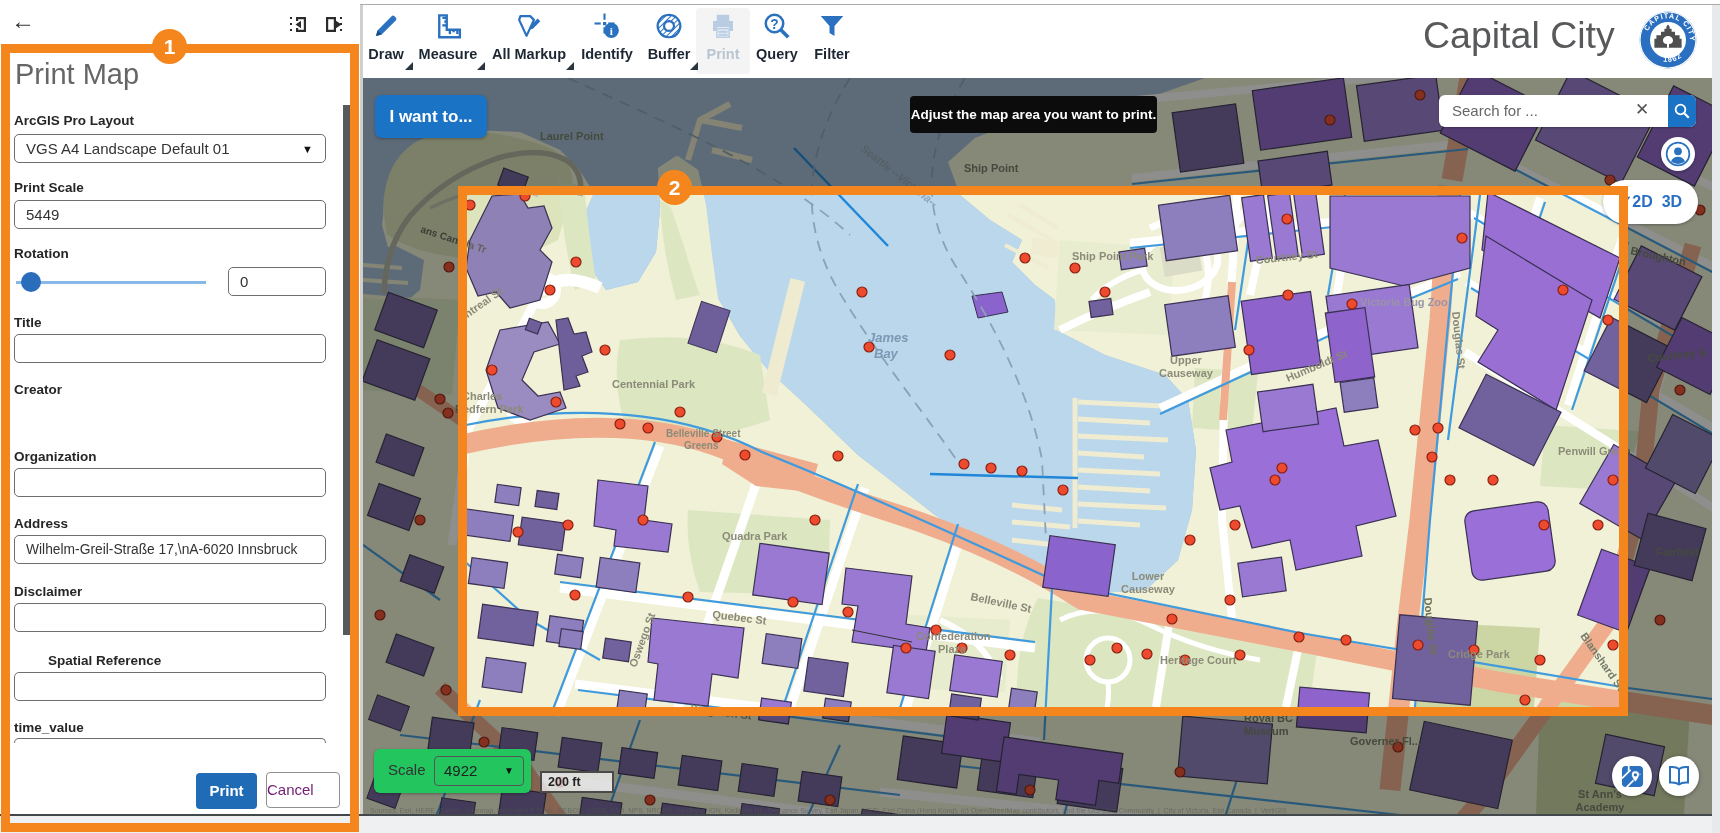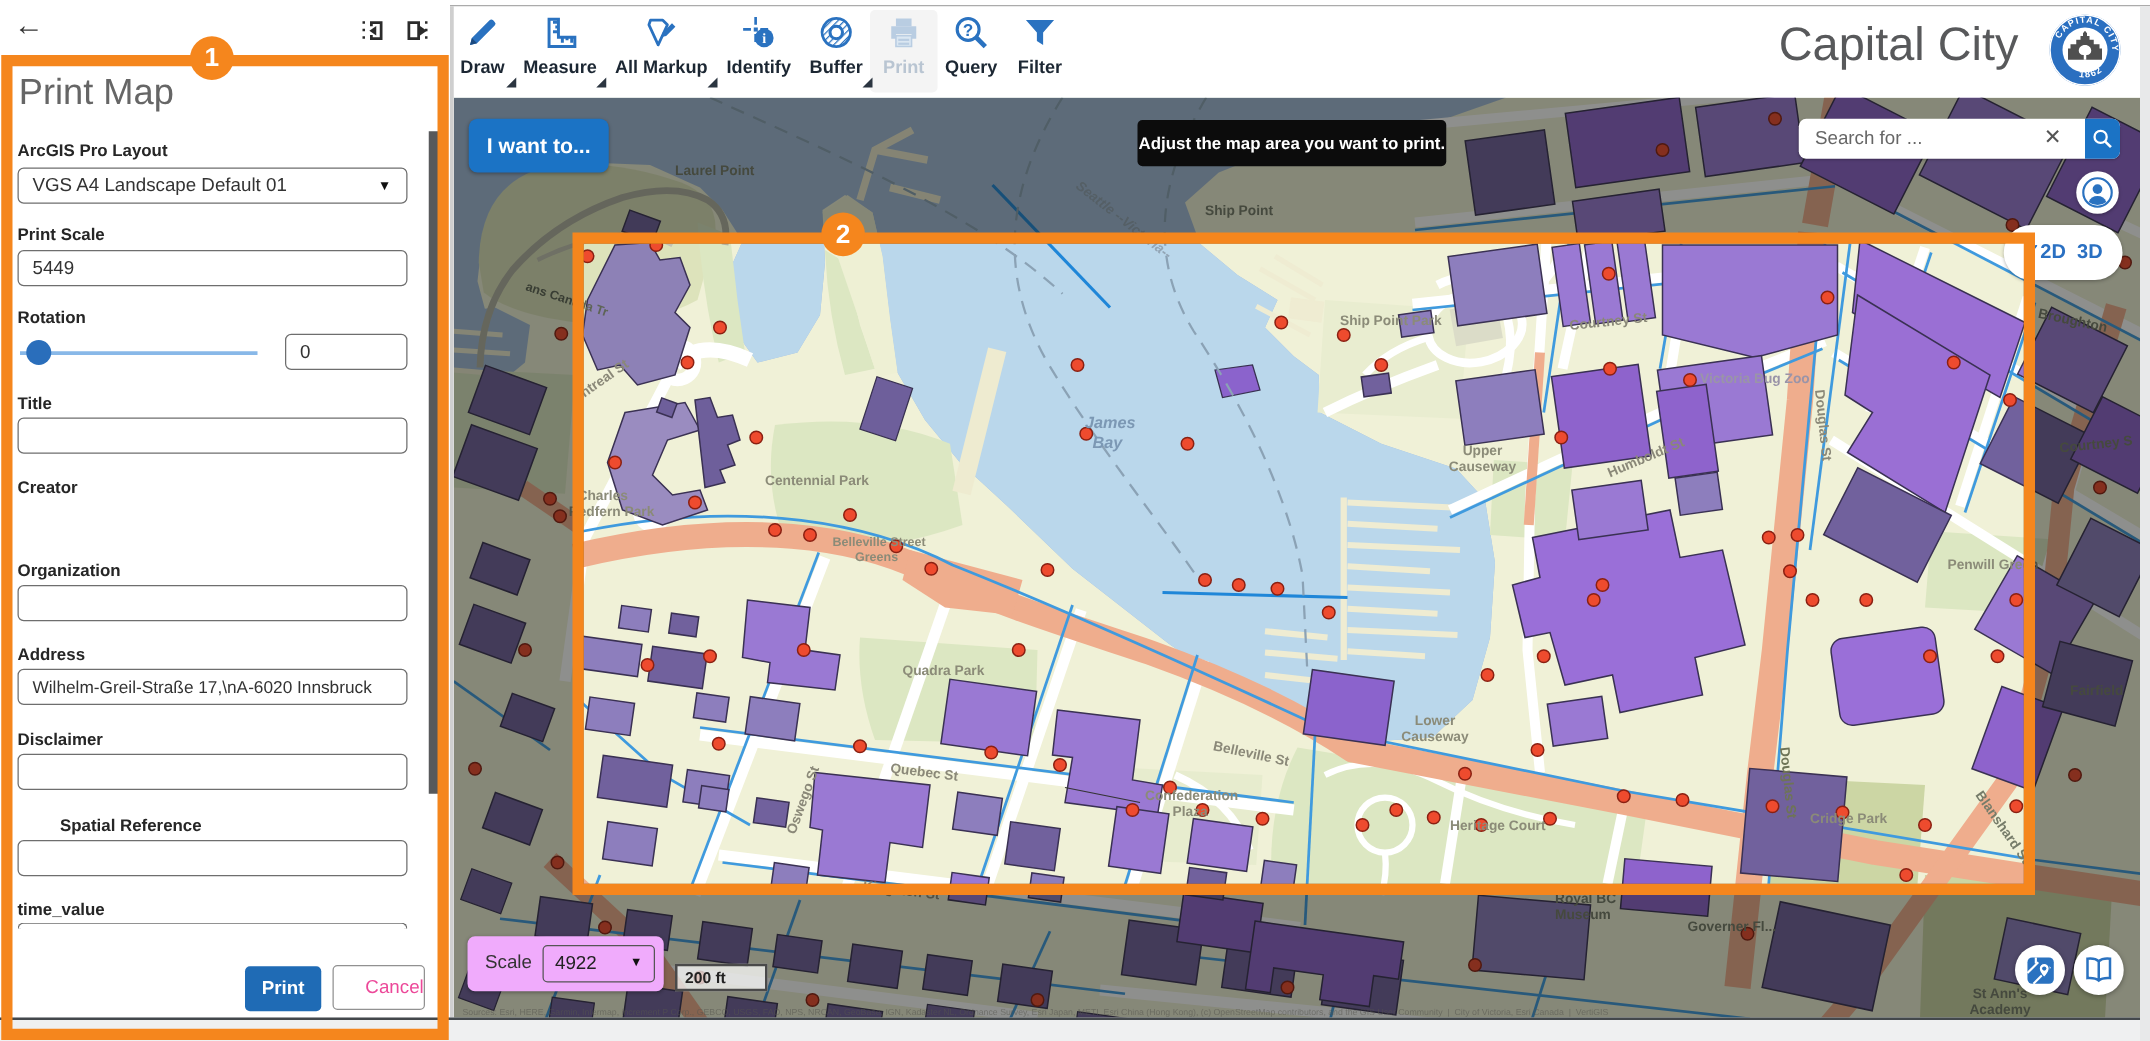--- a/index.html
+++ b/index.html
@@ -11,21 +11,21 @@
 #panel { position:absolute; left:0; top:0; width:360px; height:833px; background:#fff; }
 #panel-divider { position:absolute; left:360px; top:5px; width:3px; height:828px; background:#cfcfcf; }
 #back { position:absolute; left:11px; top:7px; font-size:24px; color:#333; }
 .label { position:absolute; left:14px; font-size:13.5px; font-weight:bold; color:#262626; }
 .tbox { position:absolute; left:14px; width:312px; height:29px; overflow:hidden; white-space:nowrap; border:1.4px solid #6e6e6e;
   border-radius:5px; background:#fff; font-size:15px; color:#333; line-height:28px; padding-left:11px; }
 #print-title { position:absolute; left:15px; top:58px; font-size:29px; font-weight:300; color:#666;text-align:center; }
 #btn-print { position:absolute; left:196px; top:773px; width:61px; height:36px; background:#1f6bb5;
   border-radius:4px; color:#fff; font-size:15px; font-weight:bold; text-align:center; line-height:36px; }
 #btn-cancel { position:absolute; left:266px; top:772px; width:74px; height:36px; background:#fff;
-  border:1.5px solid #919191; border-radius:4px; color:#ec4899; font-size:15px; text-align:right; line-height:33px; }
+  border:1.5px solid #919191; border-radius:4px; color:#701a75; font-size:15px; text-align:left; line-height:33px; }
 #scrollbar { position:absolute; left:343px; top:105px; width:8px; height:530px; background:#58595b; }
 
 
 .ann { position:absolute; border:9px solid #f5861d; }
 .badge { position:absolute; width:35px; height:35px; border-radius:50%; background:#f5861d;
   color:#fff; font-size:21px; font-weight:bold; text-align:center; line-height:35px; }
 
 
 #topline { position:absolute; left:0; top:4px; width:1720px; height:1px; background:#ababab; }
 .tool { position:absolute; top:8px; width:80px; text-align:center; }
@@ -52,21 +52,21 @@
   border-radius:6px; box-shadow:0 1px 2px rgba(0,0,0,0.25); }
 #search .ph { position:absolute; left:13px; top:7px; font-size:15px; color:#666; }
 #search .x { position:absolute; left:196px; top:4px; font-size:17px; color:#555; }
 #search .sbtn { position:absolute; left:229px; top:0; width:28px; height:32px; background:#1b73c5;
   border-radius:0 6px 6px 0; }
 #userbtn { position:absolute; left:1661px; top:137px; width:34px; height:34px; border-radius:50%;
   background:#fff; box-shadow:0 1px 3px rgba(0,0,0,0.3); }
 #ddpill { position:absolute; left:1603px; top:180px; width:95px; height:44px; border-radius:22px;
   background:#fff; box-shadow:0 1px 3px rgba(0,0,0,0.3); color:#2a70c2; font-size:16px;
   line-height:44px; text-align:center; font-weight:bold; }
-#scalew { position:absolute; left:374px; top:749px; width:157px; height:44px; background:#f0abfc;
+#scalew { position:absolute; left:374px; top:749px; width:157px; height:44px; background:#22c55e;
   border-radius:6px; box-shadow:0 1px 3px rgba(0,0,0,0.3); }
 #scalew .slab { position:absolute; left:14px; top:12px; font-size:15px; color:#333; }
 #scalew .sdd { position:absolute; left:60px; top:7px; width:90px; height:30px; border:1.5px solid #555;
   border-radius:4px; font-size:15px; color:#222; line-height:27px; padding-left:9px; }
 #scalebar { position:absolute; left:540px; top:771px; width:74px; height:22px;
   background:rgba(255,255,255,0.72); border:2px solid #4a4a4a; font-size:12.5px; font-weight:bold;
   color:#222; padding-left:6px; line-height:18px; }
 .circbtn { position:absolute; width:40px; height:40px; border-radius:50%; background:#fff;
   box-shadow:0 1px 4px rgba(0,0,0,0.35); display:flex; align-items:center; justify-content:center; }
 </style>

